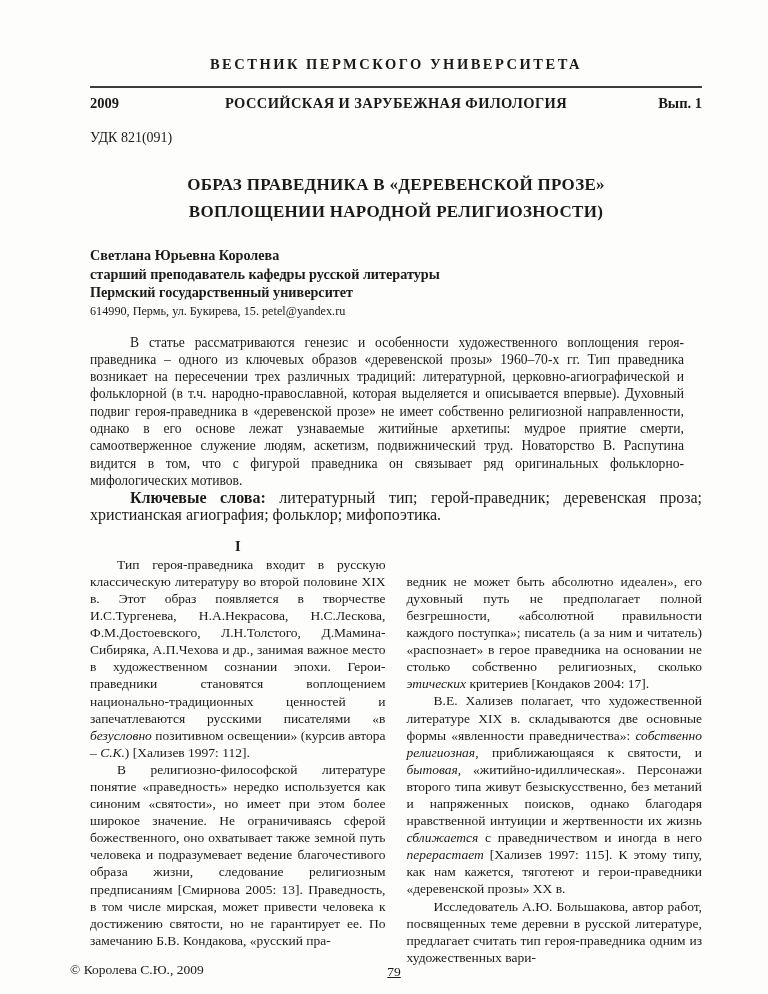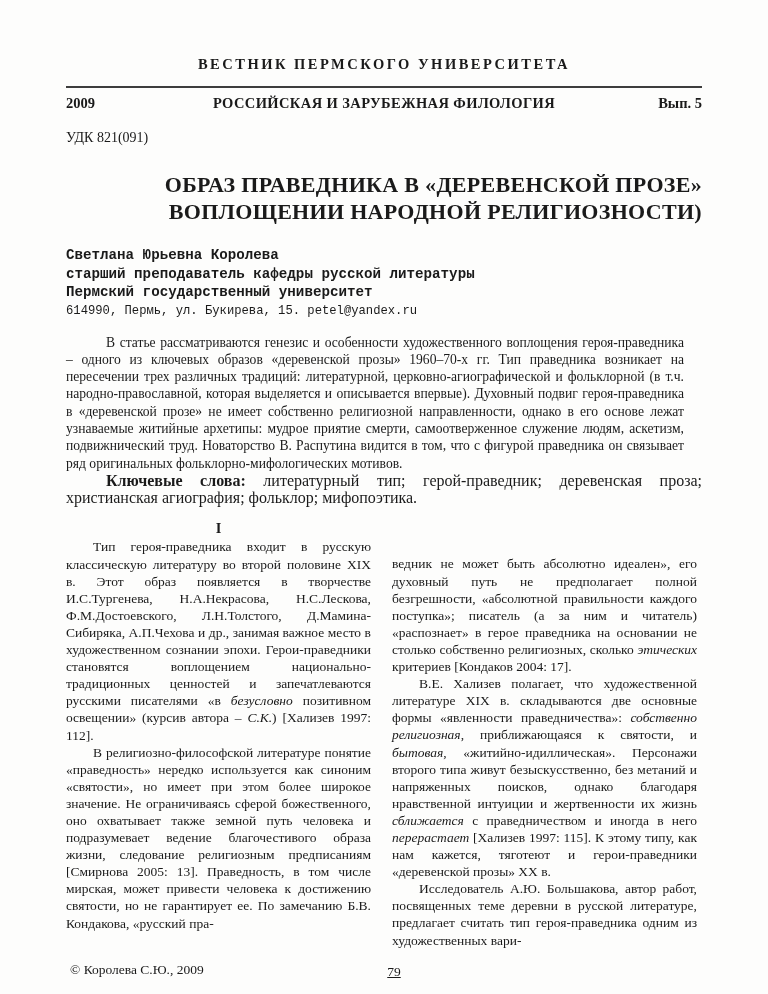--- a/index.html
+++ b/index.html
@@ -5,21 +5,21 @@
   html, body { margin: 0; padding: 0; background: #e8e8e8; }
   .page {
     position: relative;
     width: 768px;
     height: 994px;
     margin: 0 auto;
     background: #fdfdfc;
     color: #1a1a1a;
     font-family: "Liberation Serif", "DejaVu Serif", serif;
     box-sizing: border-box;
-    padding: 56px 66px 0 66px;
+    padding: 56px 66px 0 90px;
     overflow: hidden;
   }
   
   .journal-title {
     text-align: center;
     font-weight: bold;
     font-size: 14.5px;
     letter-spacing: 2.5px;
   }
   .header-rule {
@@ -34,27 +34,27 @@
     font-size: 14.5px;
     height: 18px;
   }
   .issue-line .year { position: absolute; left: 0; top: 0; }
   .issue-line .series { text-align: center; letter-spacing: 0.4px; }
   .issue-line .issue { position: absolute; right: 0; top: 0; }
   .udc { margin-top: 17px; font-size: 14px; }
   
   .article-title {
     margin: 25px 0 0 0;
-    text-align: right;
-    font-size: 22px;
+    text-align: center;
+    font-size: 17px;
     font-weight: bold;
     line-height: 27px;
     letter-spacing: 0.3px;
   }
-  .author-block { margin-top: 21px; font-size: 14.2px; line-height: 18.5px; font-family: Liberation Mono, monospace; }
+  .author-block { margin-top: 21px; font-size: 14.2px; line-height: 18.5px; }
   .author-name, .author-position, .author-affiliation { font-weight: bold; }
   .author-contact { font-size: 12.2px; line-height: 16px; margin-top: 1px; }
   
   .abstract {
     margin: 15px 18px 0 0;
     font-size: 13.6px;
     line-height: 17.3px;
     text-align: justify;
     text-indent: 40px;
   }
@@ -106,21 +106,21 @@
 <body>
 
 <div class="page">
 
   <header>
     <div class="journal-title">ВЕСТНИК ПЕРМСКОГО УНИВЕРСИТЕТА</div>
     <hr class="header-rule">
     <div class="issue-line">
       <span class="year">2009</span>
       <div class="series">РОССИЙСКАЯ И ЗАРУБЕЖНАЯ ФИЛОЛОГИЯ</div>
-      <span class="issue">Вып. 5</span>
+      <span class="issue">Вып. 1</span>
     </div>
     <div class="udc">УДК 821(091)</div>
   </header>
 
   <h1 class="article-title">
     <div>ОБРАЗ ПРАВЕДНИКА В «ДЕРЕВЕНСКОЙ ПРОЗЕ»</div>
     <div>ВОПЛОЩЕНИИ НАРОДНОЙ РЕЛИГИОЗНОСТИ)</div>
   </h1>
 
   <div class="author-block">

